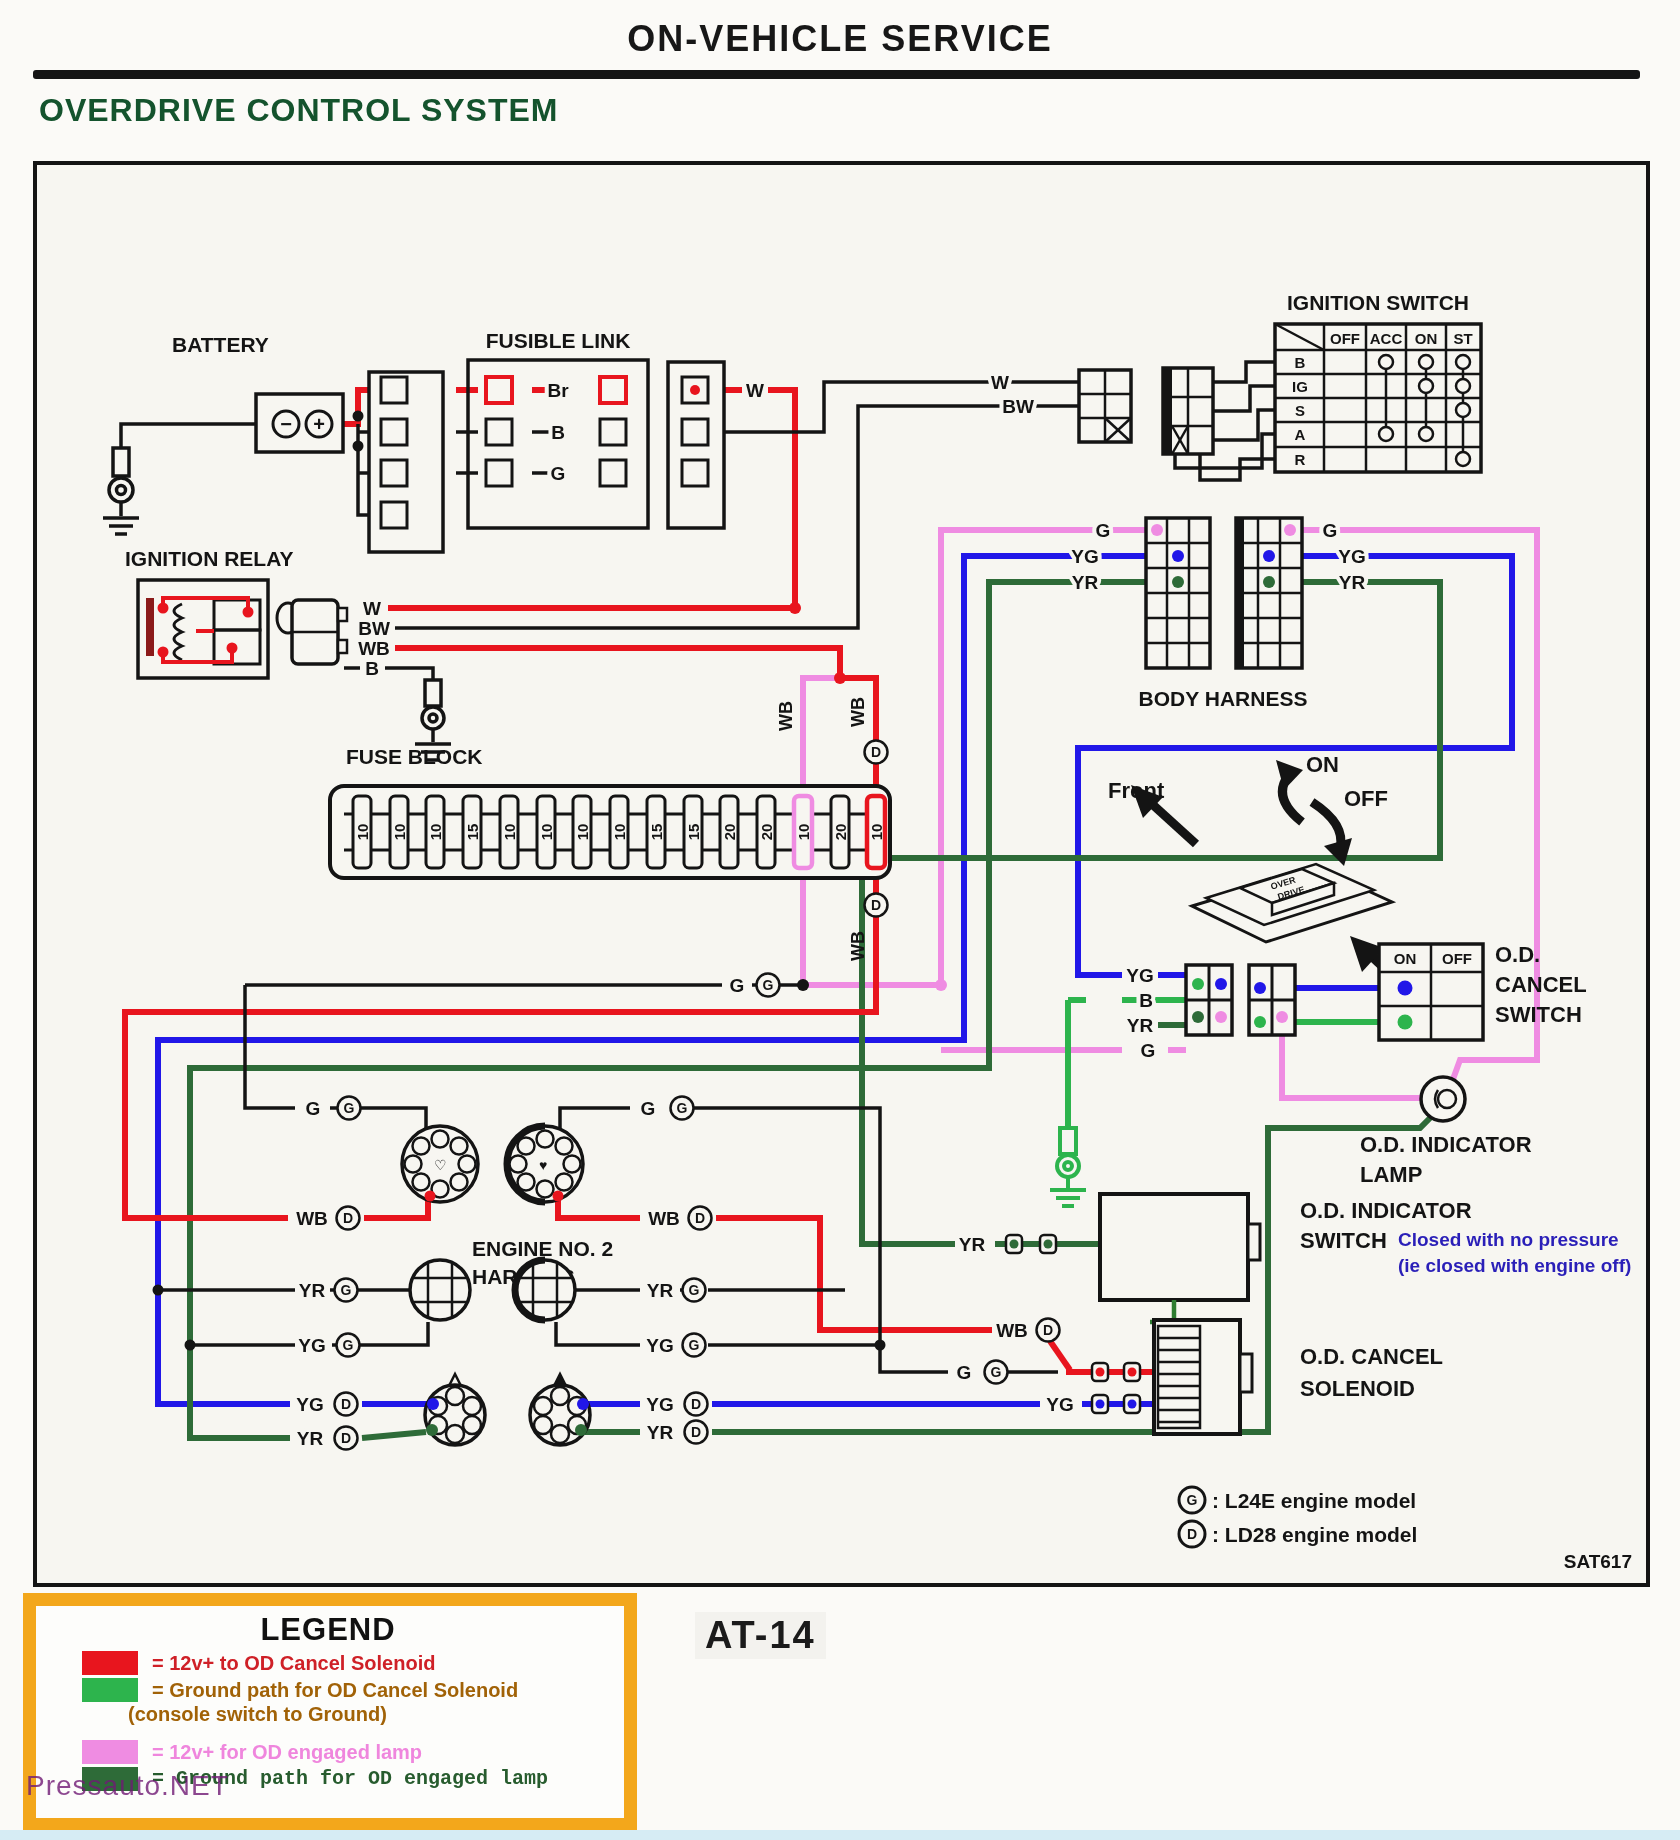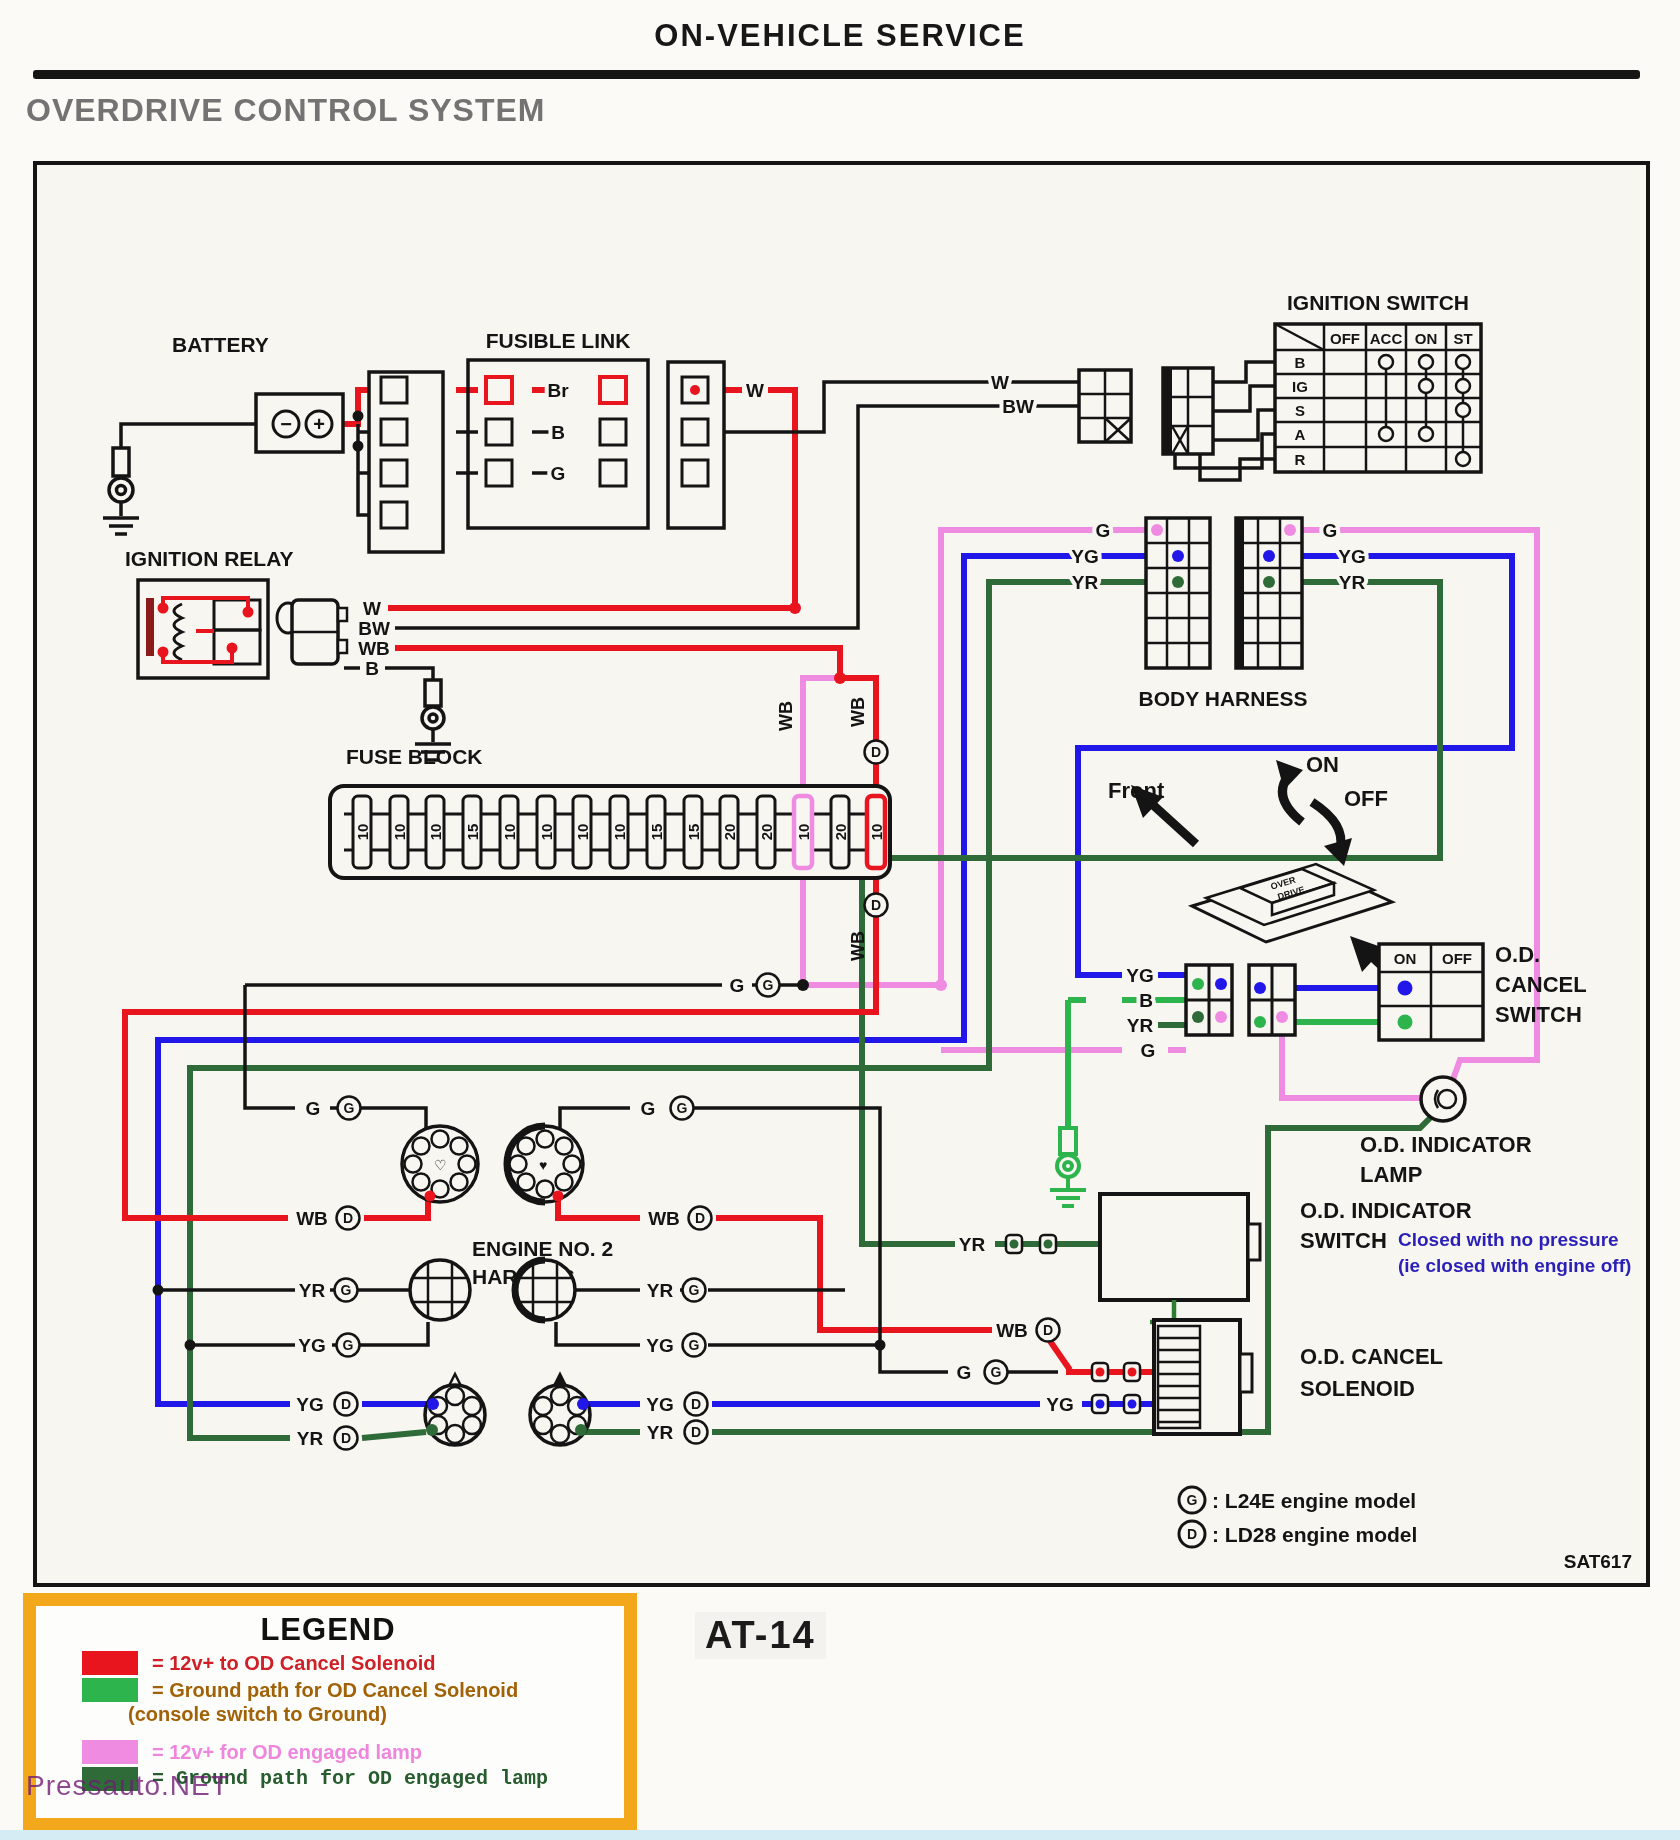--- a/index.html
+++ b/index.html
@@ -1,20 +1,20 @@
 <!DOCTYPE html>
 <html><head>
 <meta charset="utf-8">
 <style>
   html,body{margin:0;padding:0;}
   body{width:1680px;height:1840px;background:#fbfaf7;font-family:"Liberation Sans",sans-serif;position:relative;overflow:hidden;}
   .abs{position:absolute;}
-  #header-title{left:0;right:0;top:18px;text-align:center;font-size:31px;font-weight:bold;letter-spacing:2px;color:#171717;}
+  #header-title{left:0;right:0;top:18px;text-align:center;font-size:36px;font-weight:bold;letter-spacing:2px;color:#171717;}
   #top-rule{left:33px;top:70px;width:1607px;height:9px;background:#151515;border-radius:3px;}
-  #section-title{left:26px;top:92px;font-size:32px;font-weight:bold;letter-spacing:1px;color:#737373;}
+  #section-title{left:39px;top:92px;font-size:32px;font-weight:bold;letter-spacing:1px;color:#14532d;}
   #note{left:866px;top:180px;width:700px;font-size:20px;font-weight:bold;color:#1c1c1c;line-height:31px;}
   #diagram-svg{left:0;top:0;}
   #legend-box{left:23px;top:1593px;width:588px;height:212px;background:#fdfdfb;border:13px solid #f3a71b;}
   #legend-title{text-align:center;font-size:31px;font-weight:bold;color:#111;margin:6px 4px 2px 0;letter-spacing:1px;}
   .lg-row{display:flex;align-items:center;margin:3px 0 0 22px;font-size:20px;font-weight:bold;padding-left:24px;}
   .lg-sw{width:56px;height:24px;margin-right:14px;flex:0 0 auto;}
   .lg-text{line-height:24px;}
   .lg-ind{margin-left:92px;font-size:20px;font-weight:bold;line-height:24px;}
   .sw-red{background:#e8151e;} .t-red{color:#cf2027;}
   .sw-blue{background:#2117e8;} .t-blue{color:#2a1fd0;}

